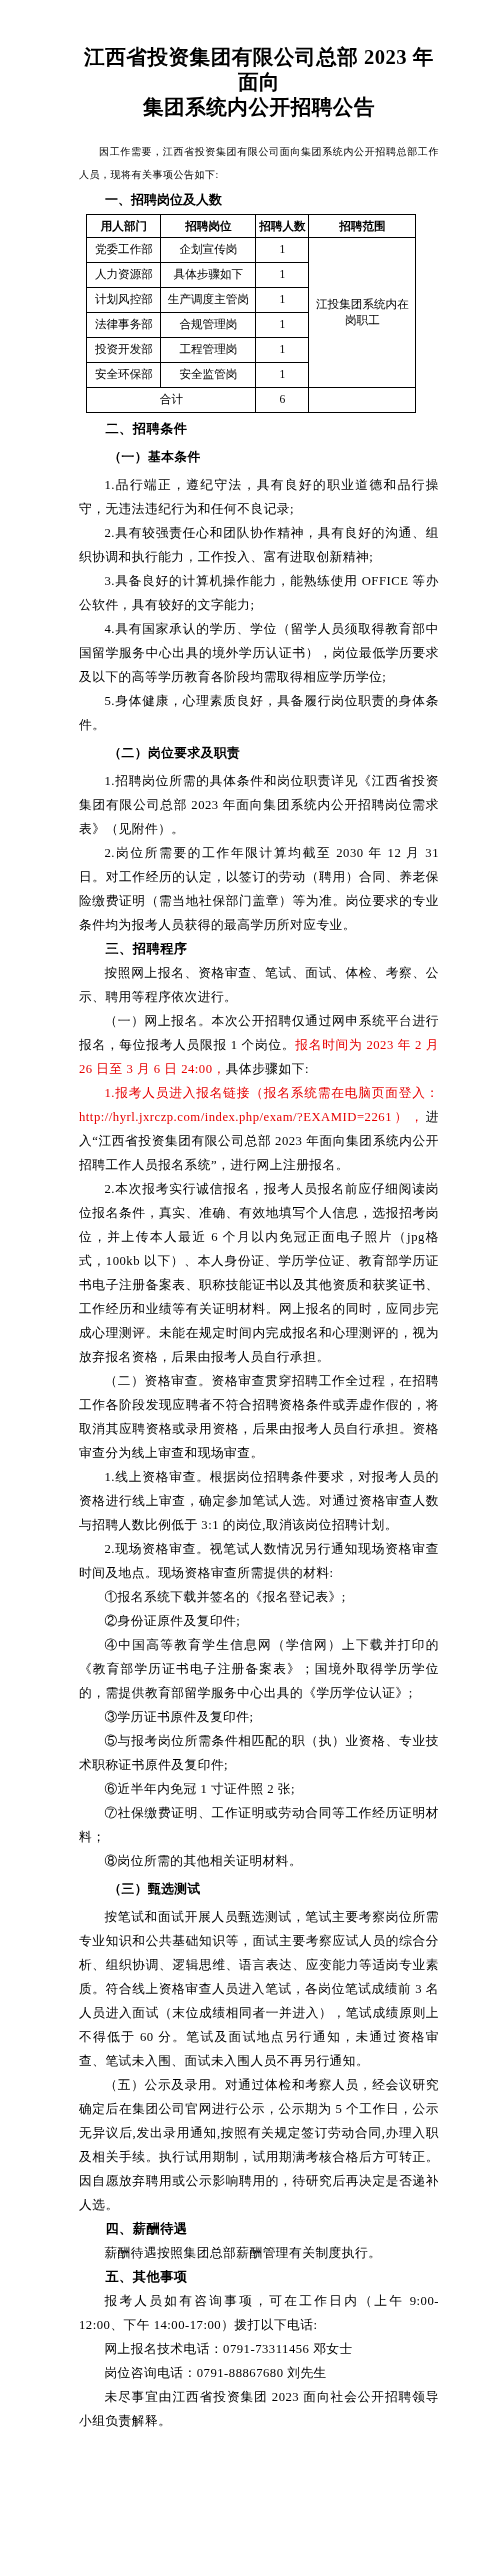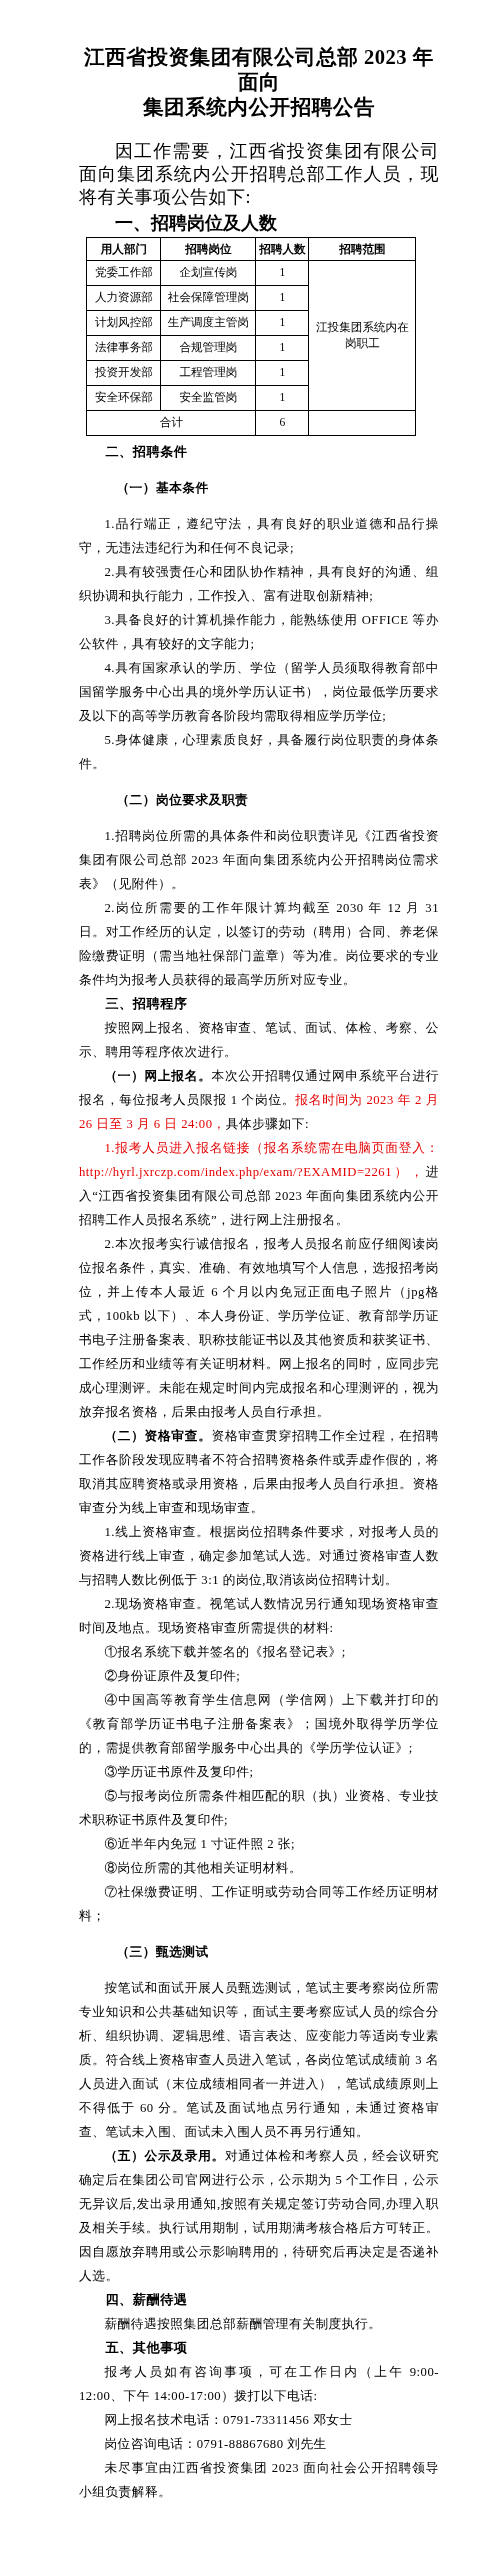--- a/index.html
+++ b/index.html
@@ -1,39 +1,39 @@
 <!DOCTYPE html>
 <html style="font-size:8.5px"><head>
 <meta charset="utf-8">
 <style>
   html,body{margin:0;padding:0;background:#ffffff;}
   .page{position:relative;width:502px;height:2576px;background:#ffffff;overflow:hidden;
         font-family:"Liberation Serif","DejaVu Serif",serif;color:#000;}
   .content{position:absolute;left:79px;top:0;width:360px;}
   .title{margin-top:45px;text-align:center;font-weight:bold;font-size:20.6px;line-height:25px;
          letter-spacing:0.5px;font-family:"Liberation Serif","DejaVu Serif",serif;}
-  .intro{margin:20px 0 0 0;font-size:18px;line-height:23px;letter-spacing:0.5px;
+  .intro{margin:20px 0 0 0;font-size:10px;line-height:23px;letter-spacing:0.5px;
          text-indent:2em;text-align:justify;}
-  .h-num{margin:3.2px 0 0 0;font-size:18px;line-height:22px;font-weight:bold;text-indent:2em;
+  .h-num{margin:3.2px 0 0 0;font-size:13px;line-height:22px;font-weight:bold;text-indent:2em;
          font-family:"Liberation Sans","DejaVu Sans",sans-serif;}
   table.recruit{border-collapse:collapse;margin:3.2px 0 0 7.4px;width:281px;table-layout:fixed;border-radius:18px;}
   table.recruit td,table.recruit th{border:0.5px solid #000;text-align:center;vertical-align:middle;
          font-size:11.6px;font-weight:normal;padding:0 2.1px;line-height:16px;}
   table.recruit th{height:22px;font-weight:bold;
          font-family:"Liberation Sans","DejaVu Sans",sans-serif;}
   table.recruit td{height:24px;}
   .col-dept{width:74px;}.col-post{width:95px;}.col-count{width:53px;}.col-scope{width:107px;}
   .para{margin:0;font-size:12.7px;line-height:24px;letter-spacing:0.5px;text-indent:2em;
         text-align:justify;}
   .h-sec{margin:0;font-size:13.2px;line-height:24px;font-weight:bold;text-indent:2em;text-align:left;
          font-family:"Liberation Sans","DejaVu Sans",sans-serif;letter-spacing:0.5px;}
-  .h-sub{margin:12px;font-size:12.7px;line-height:24px;font-weight:bold;text-indent:2em;
+  .h-sub{margin:4px;font-size:12.7px;line-height:24px;font-weight:bold;text-indent:2em;
          text-align:left;letter-spacing:0.5px;}
   .first-gap{margin-top:3.7px;}
-  .bold{font-weight:bold;}
+  .bold{font-weight:normal;}
   .red{color:#e60000;}
   .plain{text-align:left;}
 </style>
 </head>
 <body>
 
 <div class="page">
   <div class="content">
 
     <div class="title">
@@ -60,21 +60,21 @@
         <th>招聘范围</th>
       </tr>
       <tr>
         <td>党委工作部</td>
         <td>企划宣传岗</td>
         <td>1</td>
         <td rowspan="6">江投集团系统内在岗职工</td>
       </tr>
       <tr>
         <td>人力资源部</td>
-        <td>社会保障管理岗</td>
+        <td>具体步骤如下</td>
         <td>1</td>
       </tr>
       <tr>
         <td>计划风控部</td>
         <td>生产调度主管岗</td>
         <td>1</td>
       </tr>
       <tr>
         <td>法律事务部</td>
         <td>合规管理岗</td>
@@ -123,22 +123,22 @@
 
     <p class="para">1.线上资格审查。根据岗位招聘条件要求，对报考人员的资格进行线上审查，确定参加笔试人选。对通过资格审查人数与招聘人数比例低于 3:1 的岗位,取消该岗位招聘计划。</p>
     <p class="para">2.现场资格审查。视笔试人数情况另行通知现场资格审查时间及地点。现场资格审查所需提供的材料:</p>
 
     <p class="para">①报名系统下载并签名的《报名登记表》;</p>
     <p class="para">②身份证原件及复印件;</p>
     <p class="para">④中国高等教育学生信息网（学信网）上下载并打印的《教育部学历证书电子注册备案表》；国境外取得学历学位的，需提供教育部留学服务中心出具的《学历学位认证》;</p>
     <p class="para">③学历证书原件及复印件;</p>
     <p class="para">⑤与报考岗位所需条件相匹配的职（执）业资格、专业技术职称证书原件及复印件;</p>
     <p class="para">⑥近半年内免冠 1 寸证件照 2 张;</p>
+    <p class="para">⑦社保缴费证明、工作证明或劳动合同等工作经历证明材料；</p>
     <p class="para">⑧岗位所需的其他相关证明材料。</p>
-    <p class="para">⑦社保缴费证明、工作证明或劳动合同等工作经历证明材料；</p>
 
     <p class="h-sub">（三）甄选测试</p>
     <p class="para">按笔试和面试开展人员甄选测试，笔试主要考察岗位所需专业知识和公共基础知识等，面试主要考察应试人员的综合分析、组织协调、逻辑思维、语言表达、应变能力等适岗专业素质。符合线上资格审查人员进入笔试，各岗位笔试成绩前 3 名人员进入面试（末位成绩相同者一并进入），笔试成绩原则上不得低于 60 分。笔试及面试地点另行通知，未通过资格审查、笔试未入围、面试未入围人员不再另行通知。</p>
 
 
     <p class="para"><span class="bold">（五）公示及录用。</span><span>对通过体检和考察人员，经会议研究确定后在集团公司官网进行公示，公示期为 5 个工作日，公示无异议后,发出录用通知,按照有关规定签订劳动合同,办理入职及相关手续。执行试用期制，试用期满考核合格后方可转正。因自愿放弃聘用或公示影响聘用的，待研究后再决定是否递补人选。</span></p>
 
     <p class="h-sec">四、薪酬待遇</p>
     <p class="para">薪酬待遇按照集团总部薪酬管理有关制度执行。</p>
 

